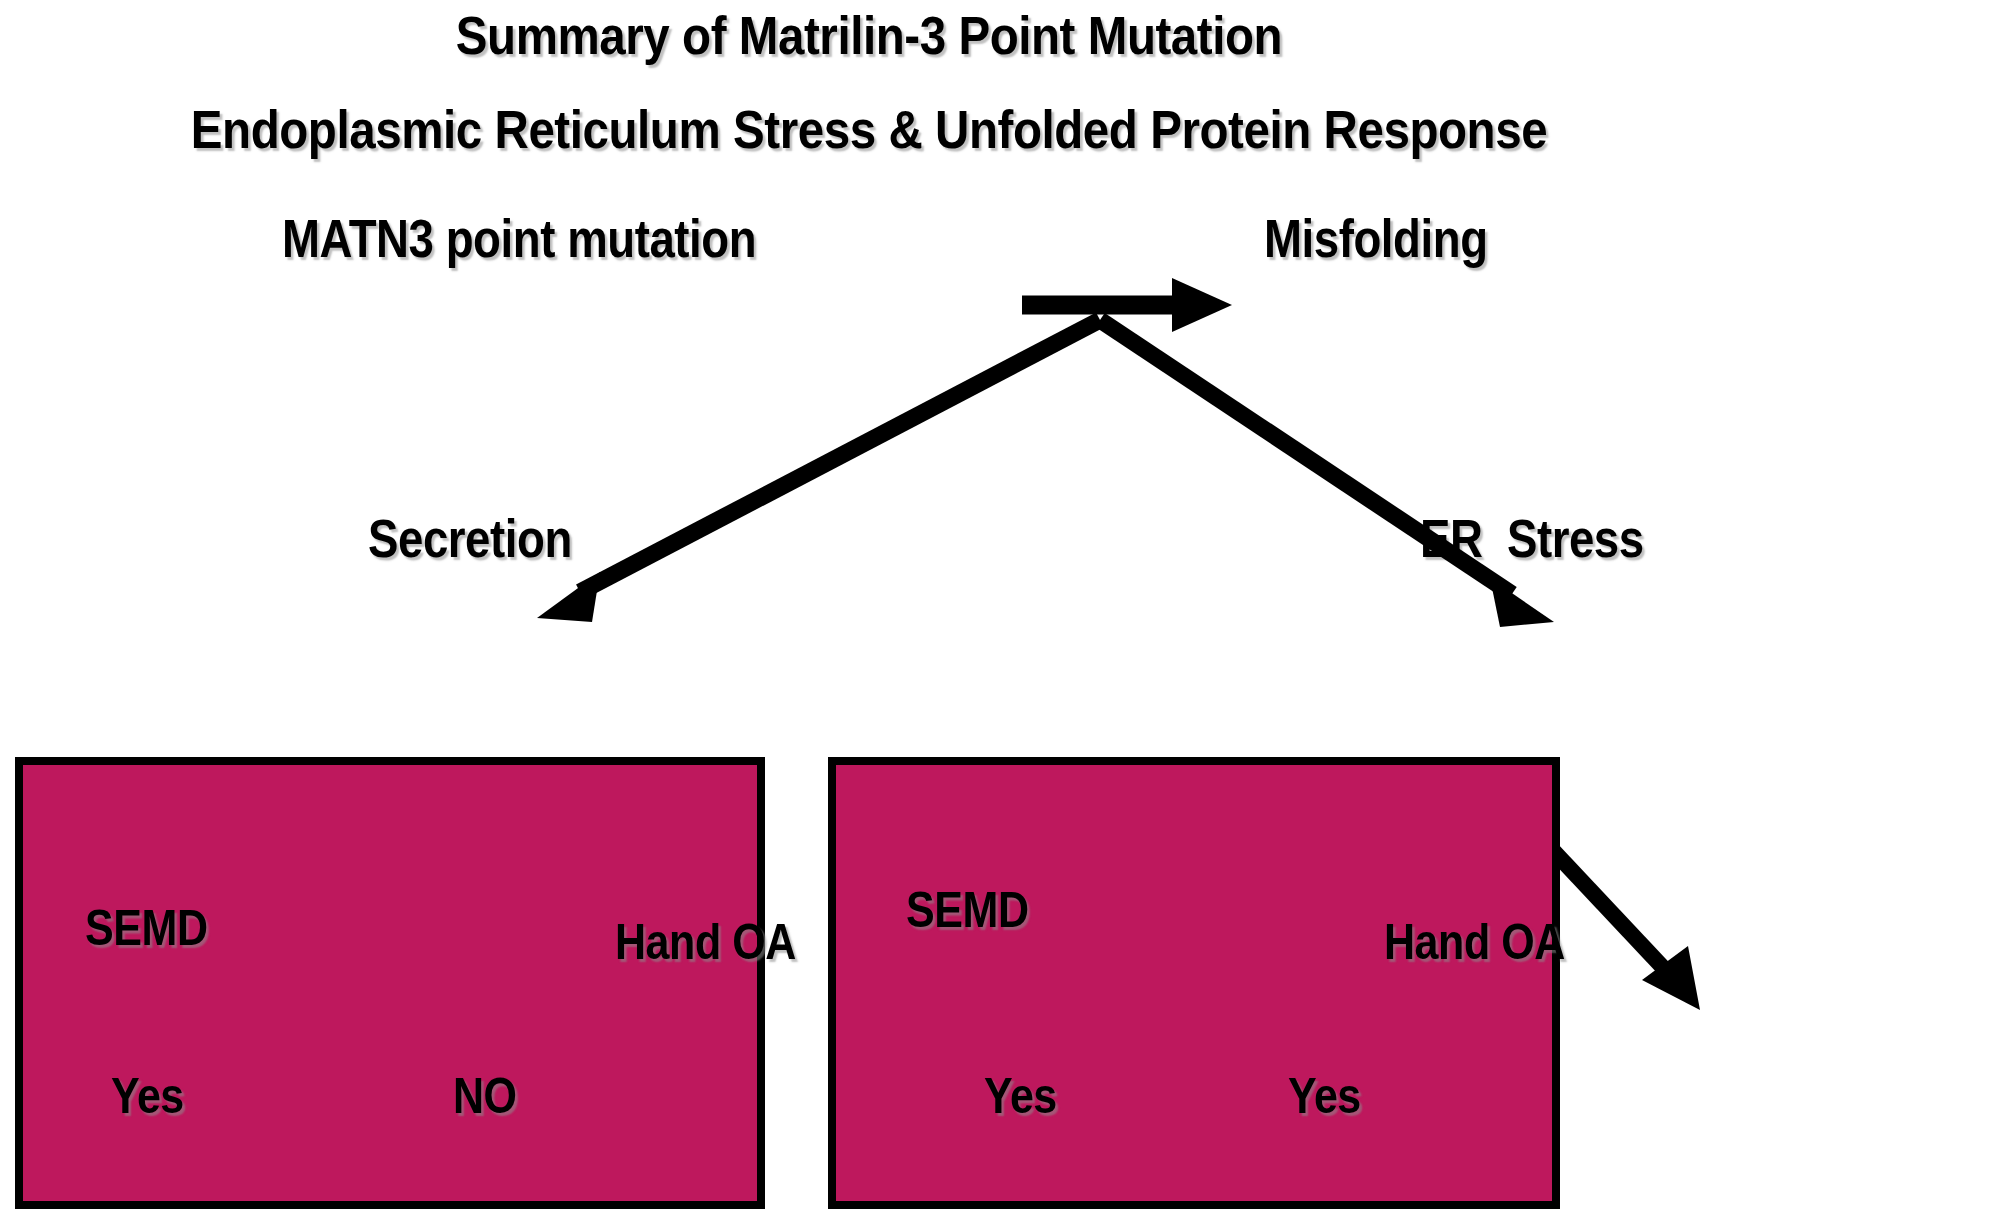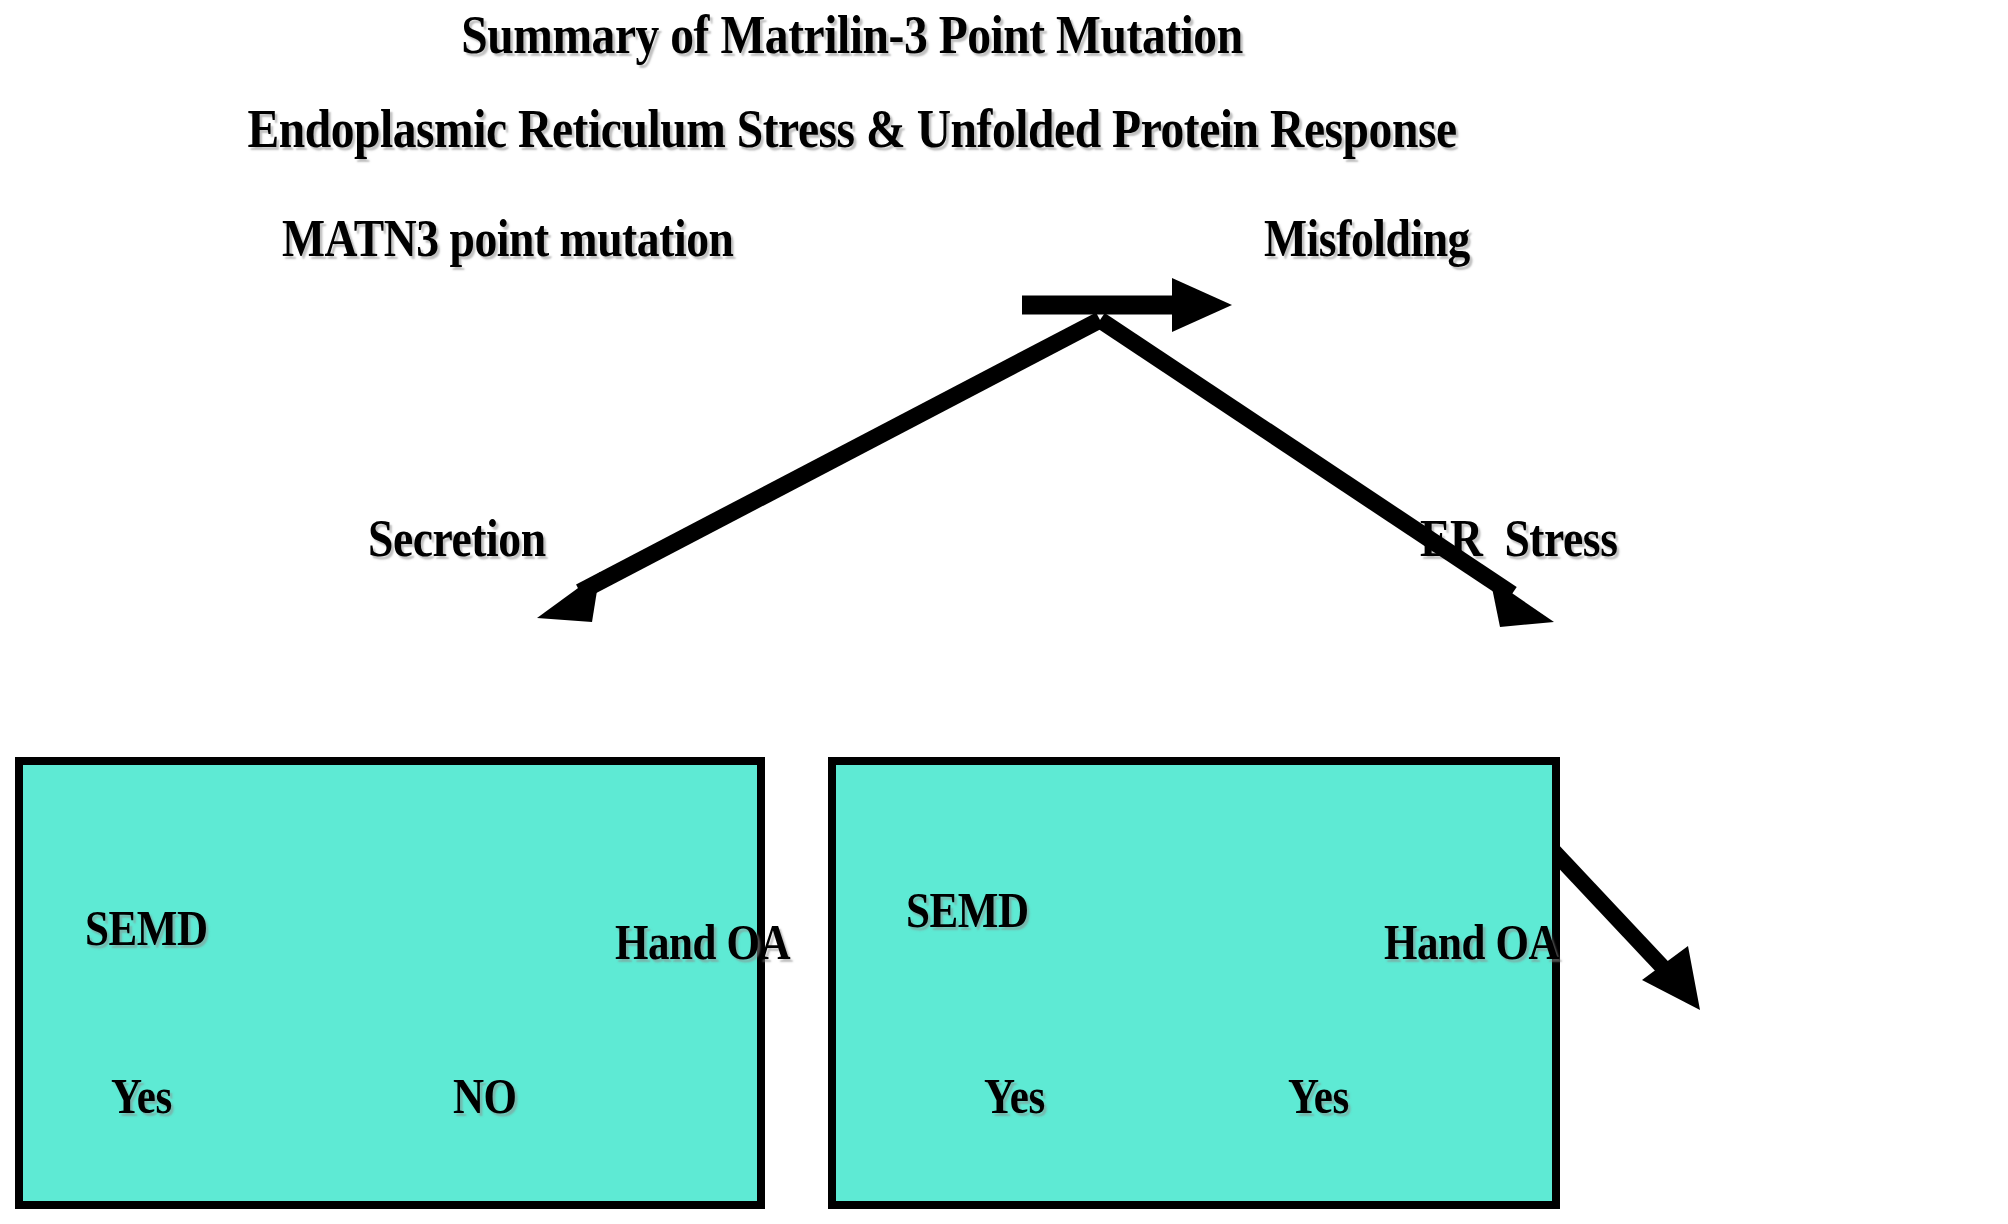--- a/index.html
+++ b/index.html
@@ -6,21 +6,22 @@
     margin: 0;
     padding: 0;
     background: #ffffff;
   }
   #page {
     position: relative;
     width: 1704px;
     height: 1224px;
     background: #ffffff;
     overflow: hidden;
-    font-family: Liberation Serif, serif;
+    font-family: Liberation Sans, sans-serif;
+    padding-left: 34px;
   }
   .txt {
     position: absolute;
     color: #000000;
     font-weight: bold;
     white-space: pre;
     line-height: 1;
     letter-spacing: -0.5px;
     transform: scaleX(0.86);
     text-shadow: 3px 3px 2px rgba(140,140,140,0.55);
@@ -59,21 +60,21 @@
   }
   .node-erstress {
     left: 1420px;
     top: 512px;
     font-size: 53px;
     transform-origin: left top;
   }
   .box {
     position: absolute;
     border: 8px solid #000000;
-    background: #5eead4;
+    background: #be185d;
     box-sizing: border-box;
   }
   #box-left  { left: 15px;   top: 757px; width: 750px;  height: 452px; }
   #box-right { left: 828px;  top: 757px; width: 732px;  height: 452px; }
 
   .blabel {
     position: absolute;
     color: #000000;
     font-weight: bold;
     font-size: 50px;

